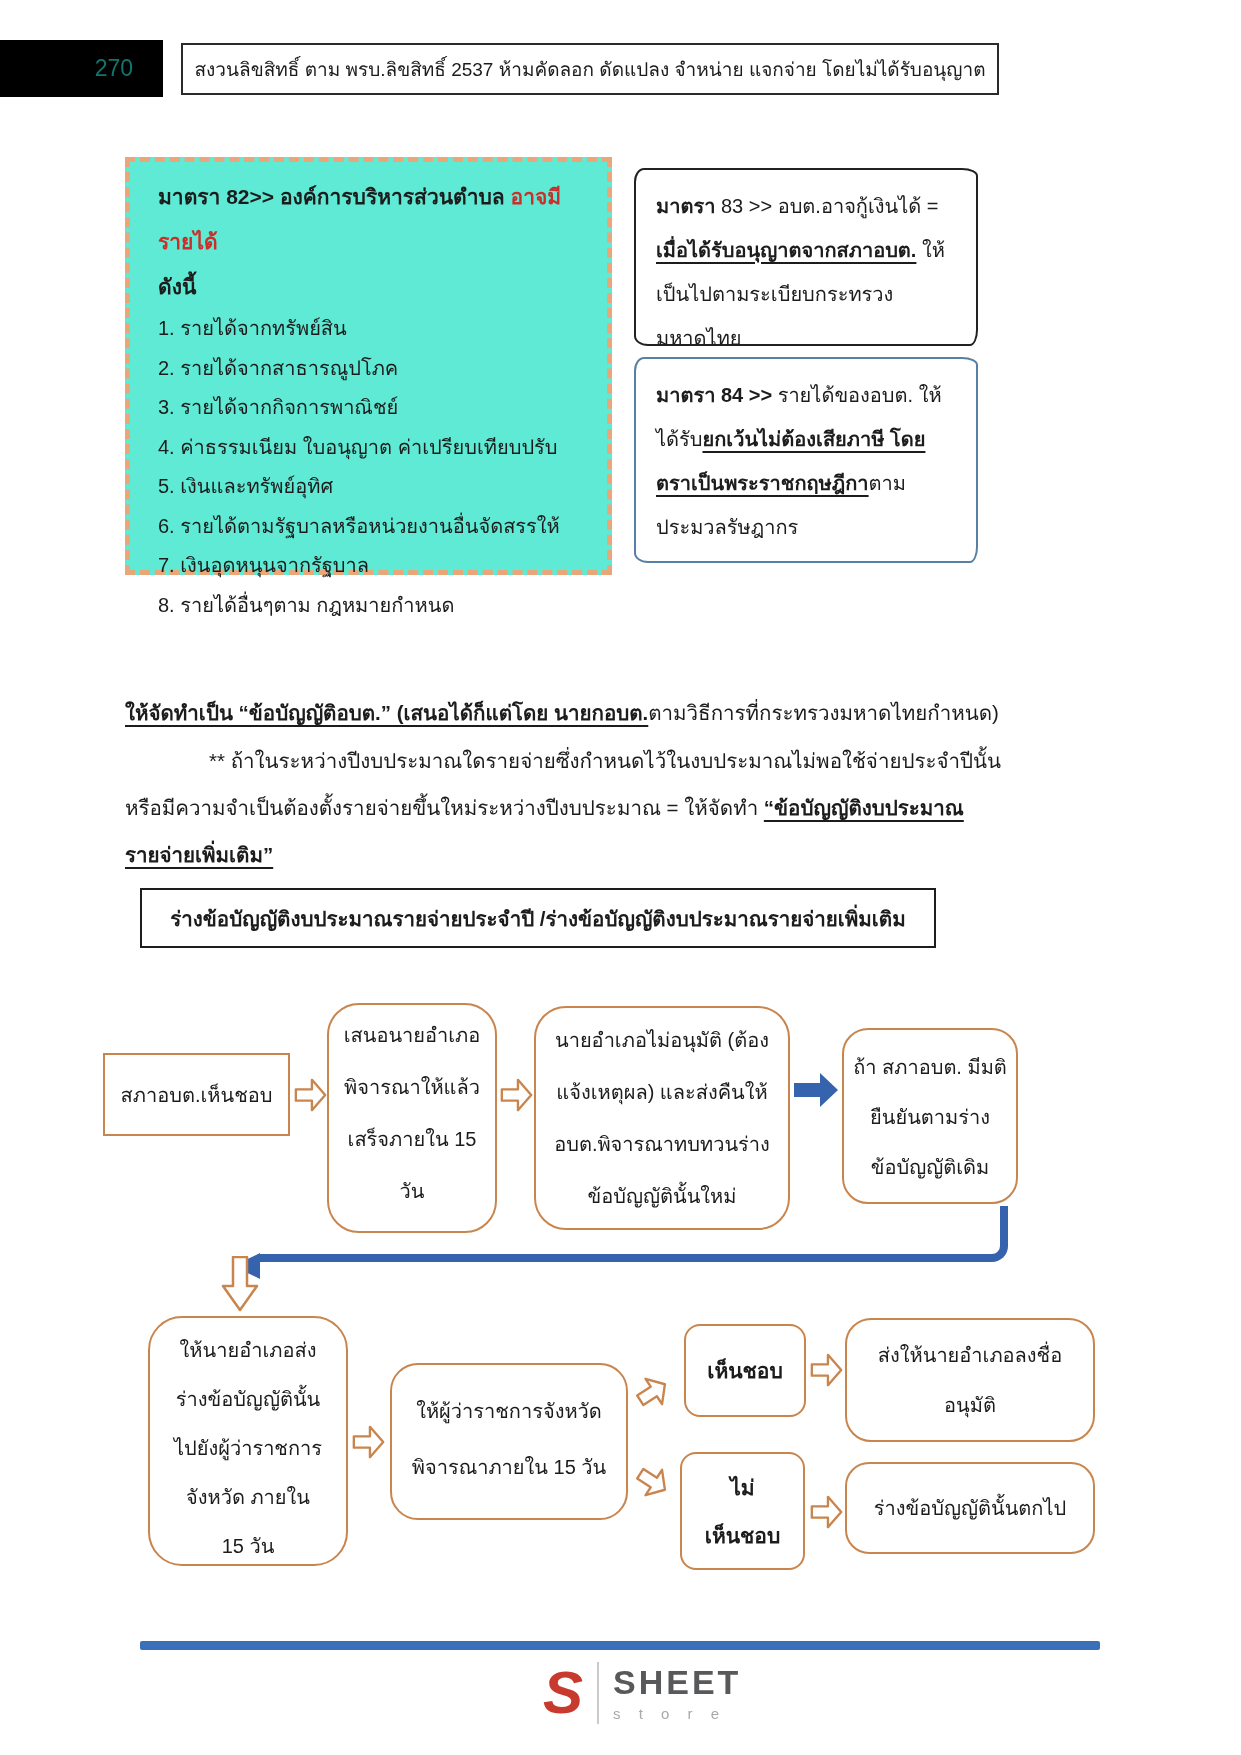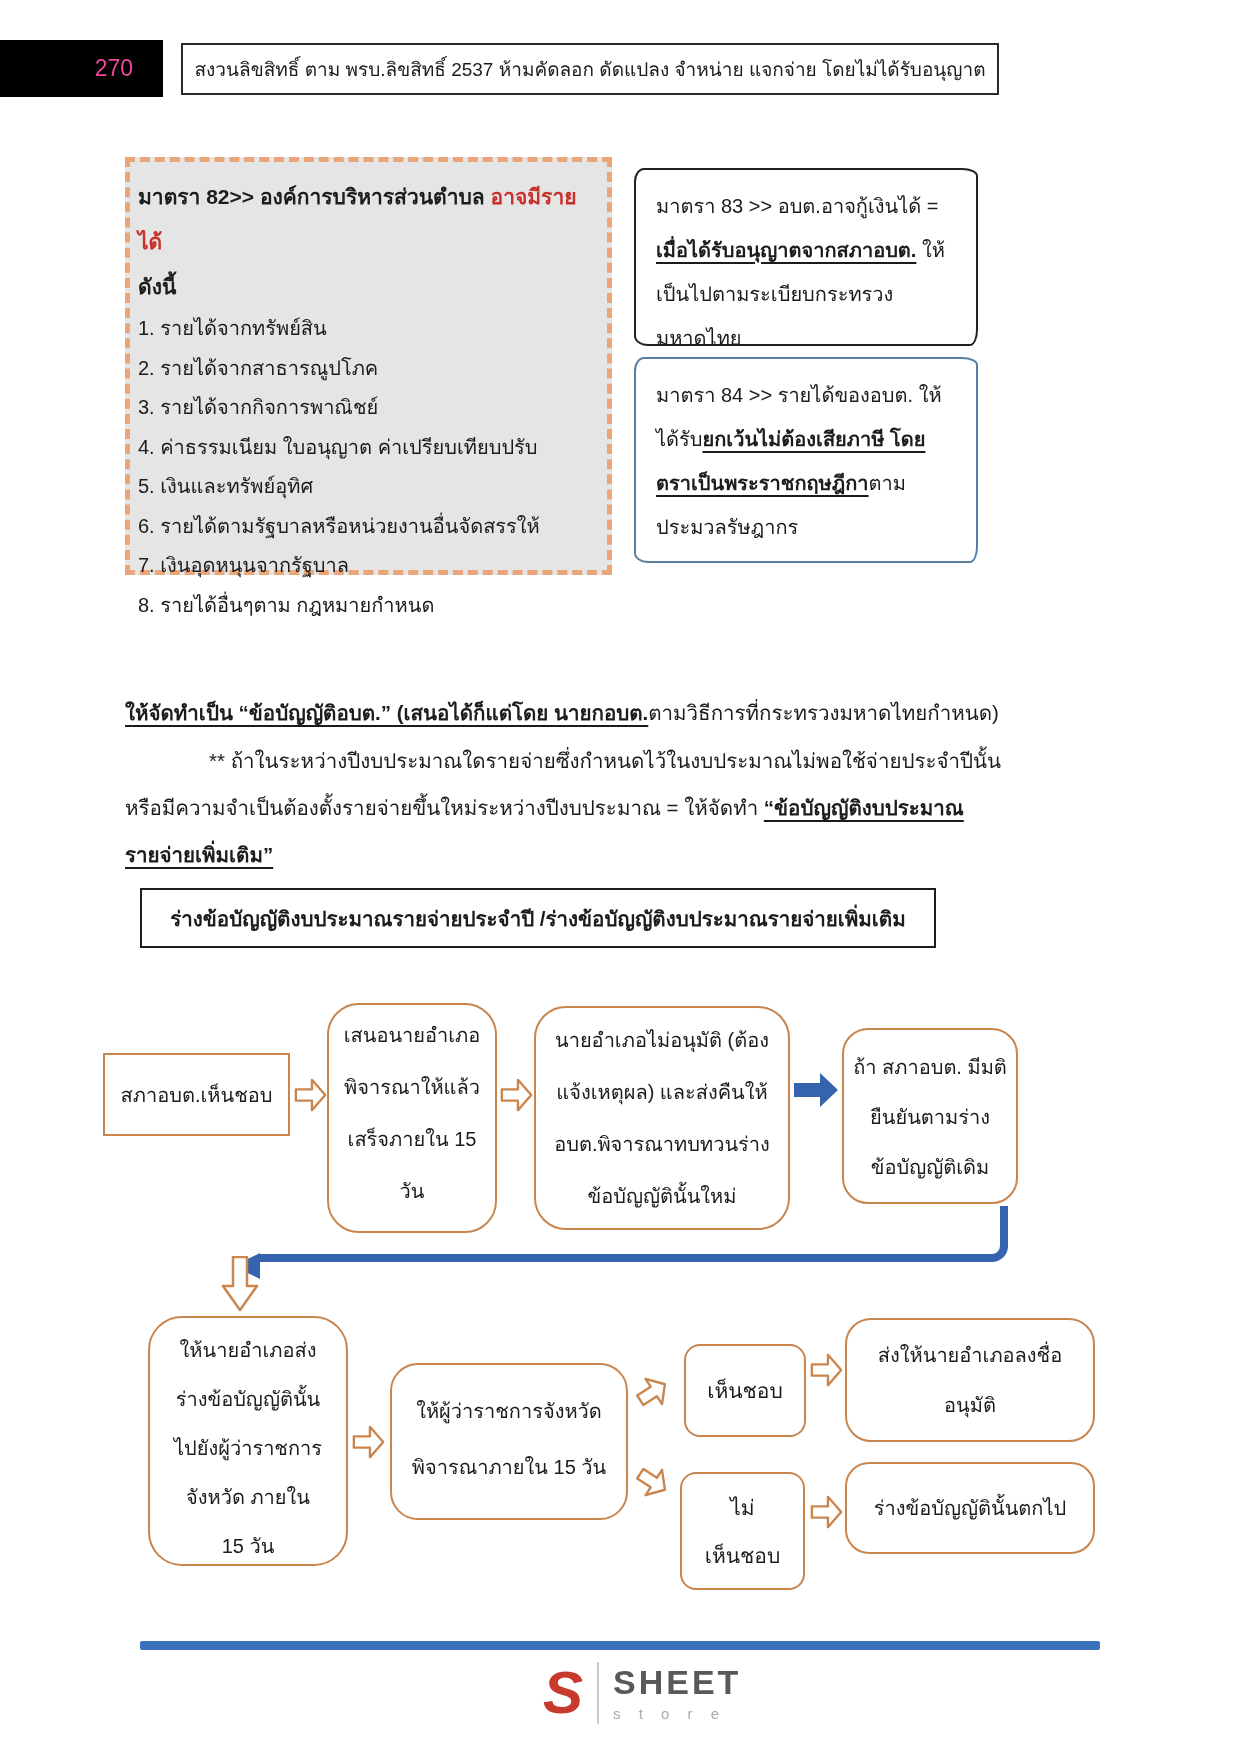--- a/index.html
+++ b/index.html
@@ -1,33 +1,33 @@
 <!DOCTYPE html>
 <html><head>
 <meta charset="utf-8">
 <style>
   html,body{margin:0;padding:0;background:#ffffff;}
   .page{position:relative;width:1241px;height:1755px;background:#fff;overflow:hidden;
         font-family:"Liberation Sans","DejaVu Sans",sans-serif;color:#1c1c1c;}
   .abs{position:absolute;box-sizing:border-box;}
   .center{display:flex;align-items:center;justify-content:center;text-align:center;}
 
-  .pagenum{background:#000;color:#ec4899;font-size:23px;display:flex;align-items:center;
+  .pagenum{background:#000;color:#0f766e;font-size:23px;display:flex;align-items:center;
            justify-content:flex-end;padding-right:30px;}
   .copybox{border:2px solid #2a2a2a;font-size:19px;}
 
-  .panel82{background:#e5e5e5;border:5px dashed #eaa678;padding:12px 8px;}
+  .panel82{background:#5eead4;border:5px dashed #eaa678;padding:12px 28px;}
   .panel82 .t{font-size:21px;font-weight:bold;line-height:45px;}
   .panel82 .hl{color:#c9302c;}
   .panel82 .it{font-size:20px;line-height:39.5px;}
 
   .sketch{border:2.5px solid #222;border-radius:10px 16px 8px 14px / 14px 8px 16px 10px;
           padding:14px 20px;font-size:20px;line-height:2.2;}
   .sketch-blue{border-color:#5880a5;}
-  .b{font-weight:normal;margin-top:20px;}
+  .b{font-weight:bold;}
   .bu{font-weight:bold;text-decoration:underline;text-underline-offset:5px;text-decoration-thickness:1.5px;}
 
   .pline{font-size:20.5px;white-space:nowrap;}
   .indent{padding-left:84px;}
 
   .flowtitle{border:2.5px solid #1d1d1d;font-weight:bold;font-size:20.5px;}
 
   .fbox{border:2px solid #c9854e;background:#fff;font-size:20px;text-align:center;}
   .fbox.big{padding-top:6px;}
 

